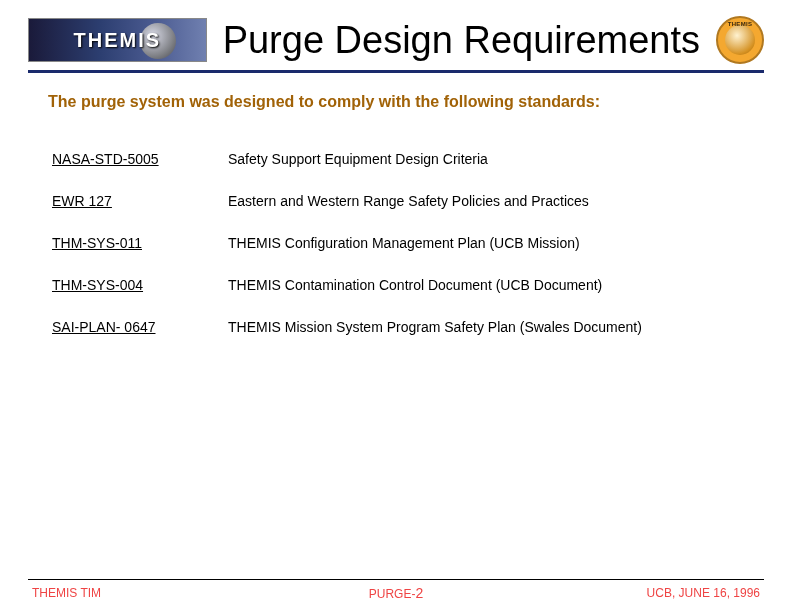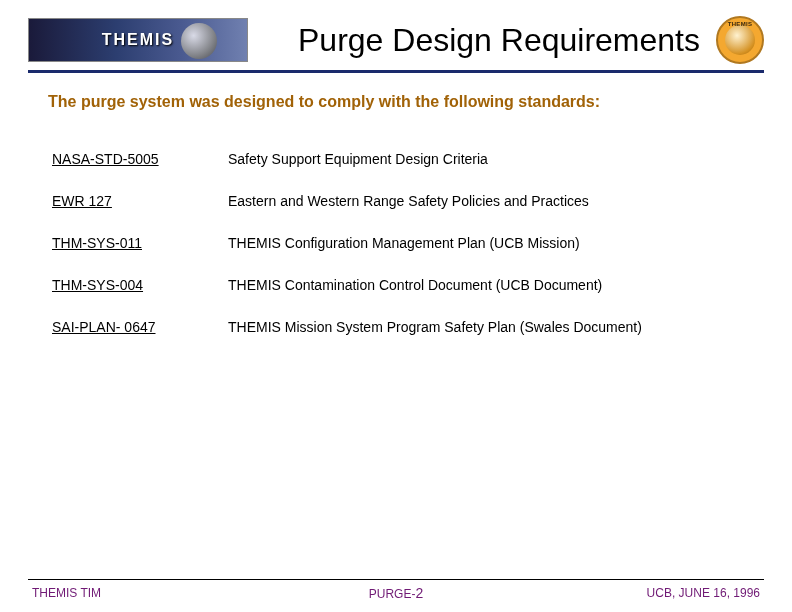--- a/index.html
+++ b/index.html
@@ -43,31 +43,31 @@
     top: 4px;
     width: 36px;
     height: 36px;
     background: radial-gradient(circle at 35% 35%, #e8e8f0, #888 60%, #444);
     border-radius: 50%;
     opacity: 0.9;
   }
   .logo-themis-text {
     font-weight: bold;
     color: #fff;
-    font-size: 16px;
+    font-size: 20px;
     letter-spacing: 2px;
     z-index: 1;
     text-shadow: 1px 1px 2px #000;
   }
   .title {
     flex: 1;
-    font-size: 32px;
+    font-size: 38px;
     font-weight: normal;
     color: #000;
-    text-align: right;
+    text-align: center;
     white-space: nowrap;
   }
   .badge {
     width: 48px;
     height: 48px;
     border-radius: 50%;
     background: #f4a830;
     border: 2px solid #b07820;
     position: relative;
     display: flex;
@@ -115,21 +115,21 @@
     padding-left: 4px;
     text-decoration: underline;
   }
   .footer {
     border-top: 1px solid #000;
     padding: 6px 4px 12px 4px;
     display: flex;
     justify-content: space-between;
     align-items: center;
     font-size: 12px;
-    color: #701a75;
+    color: #ef4444;
   }
   .footer-center {
     position: absolute;
     left: 50%;
     transform: translateX(-50%);
   }
   .page-num {
     font-size: 14px;
   }
 </style>

